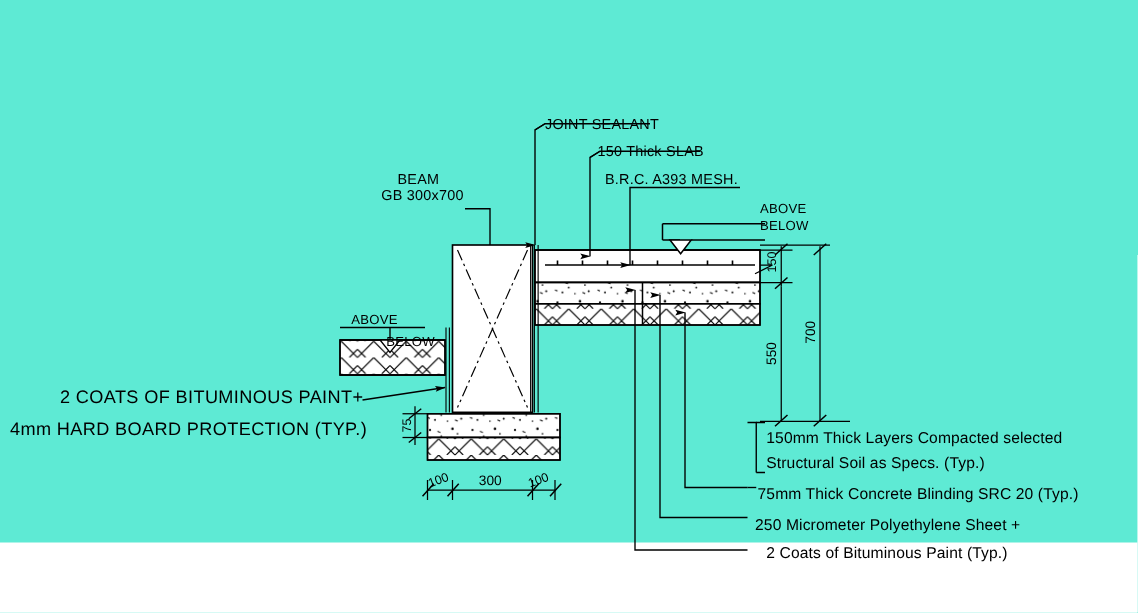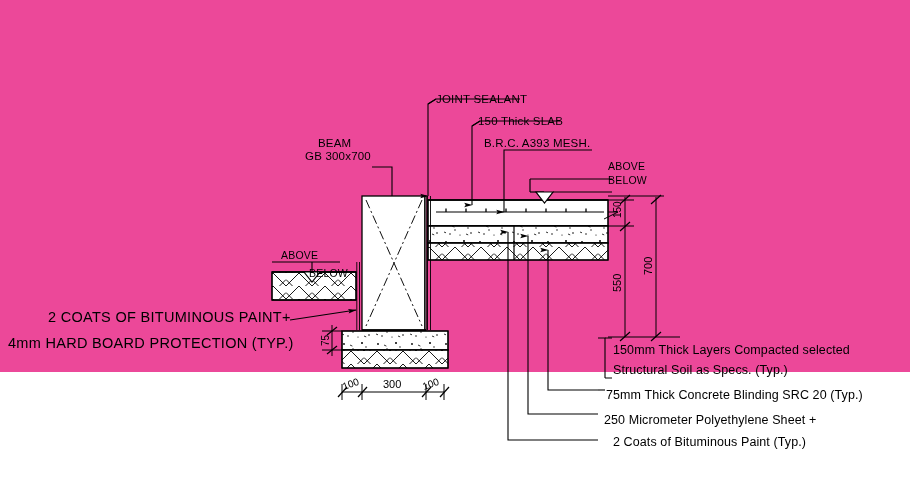--- a/index.html
+++ b/index.html
@@ -1,18 +1,18 @@
 <!DOCTYPE html>
 <html><head>
 <meta charset="utf-8">
 <style>
   html,body{margin:0;padding:0;background:#ffffff;}
   body{width:910px;height:490px;overflow:hidden;
        font-family:"Liberation Sans",sans-serif;color:#000;}
-  #stage{position:relative;width:910px;height:372px;background:#ec4899;}
+  #stage{position:relative;width:910px;height:434px;background:#5eead4;}
   svg{display:block;}
   text{font-family:"Liberation Sans",sans-serif;fill:#000;}
   .lbl{font-size:11.5px;letter-spacing:.2px;}
   .lbl-sm{font-size:10.5px;letter-spacing:.2px;}
   .lbl-big{font-size:14.5px;letter-spacing:.3px;}
   .lbl-note{font-size:12.5px;letter-spacing:.1px;}
   .dim{font-size:11px;}
   .dim-sm{font-size:10px;}
 </style>
 </head>

